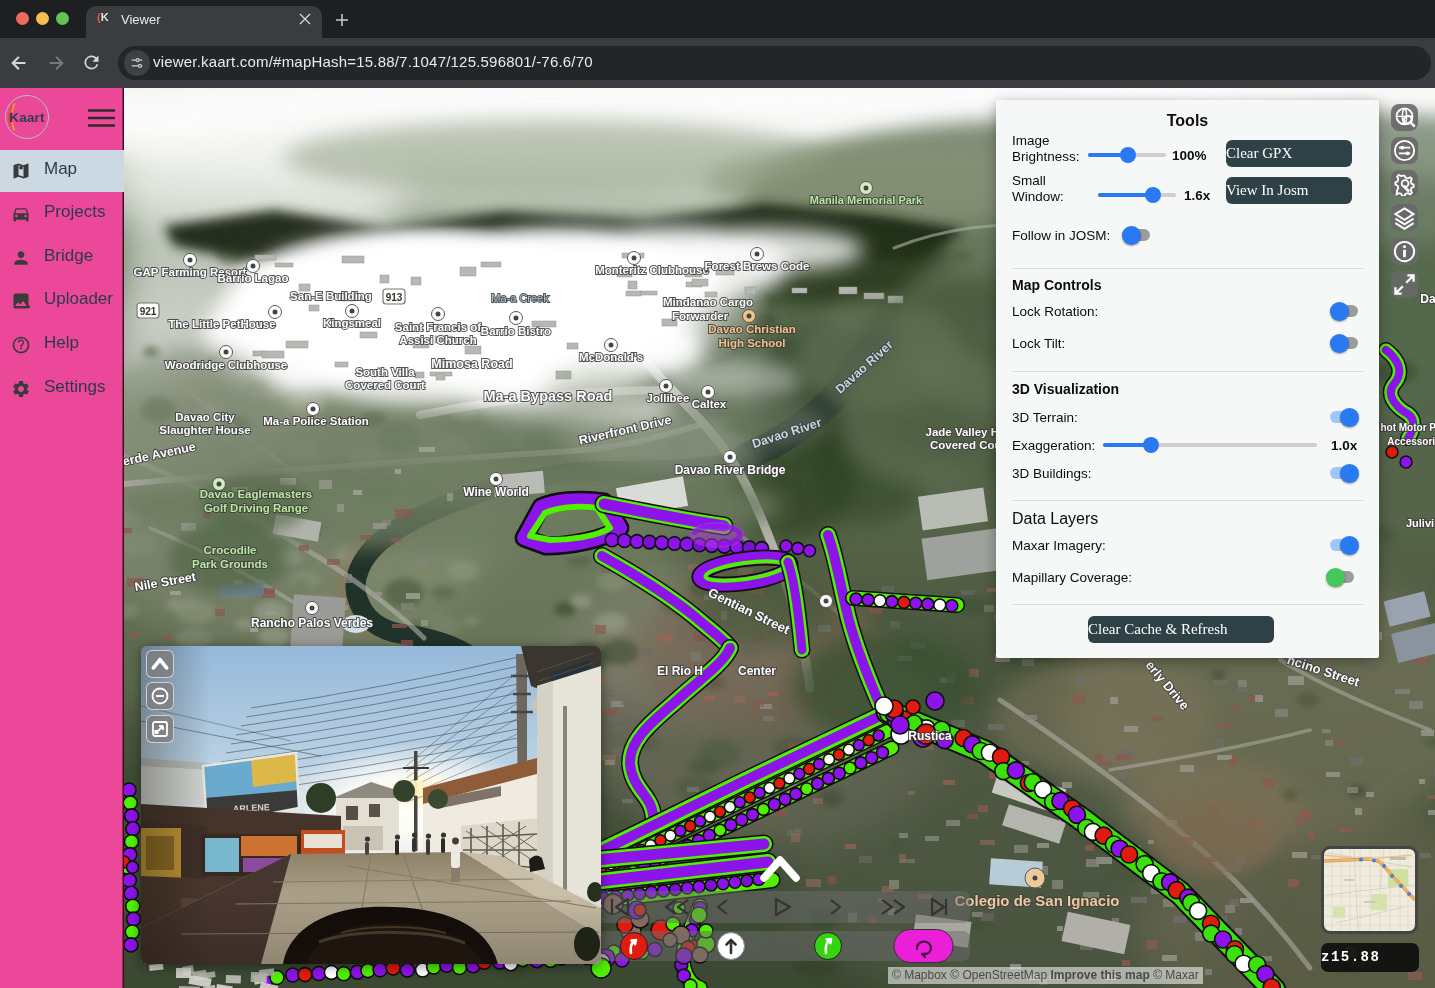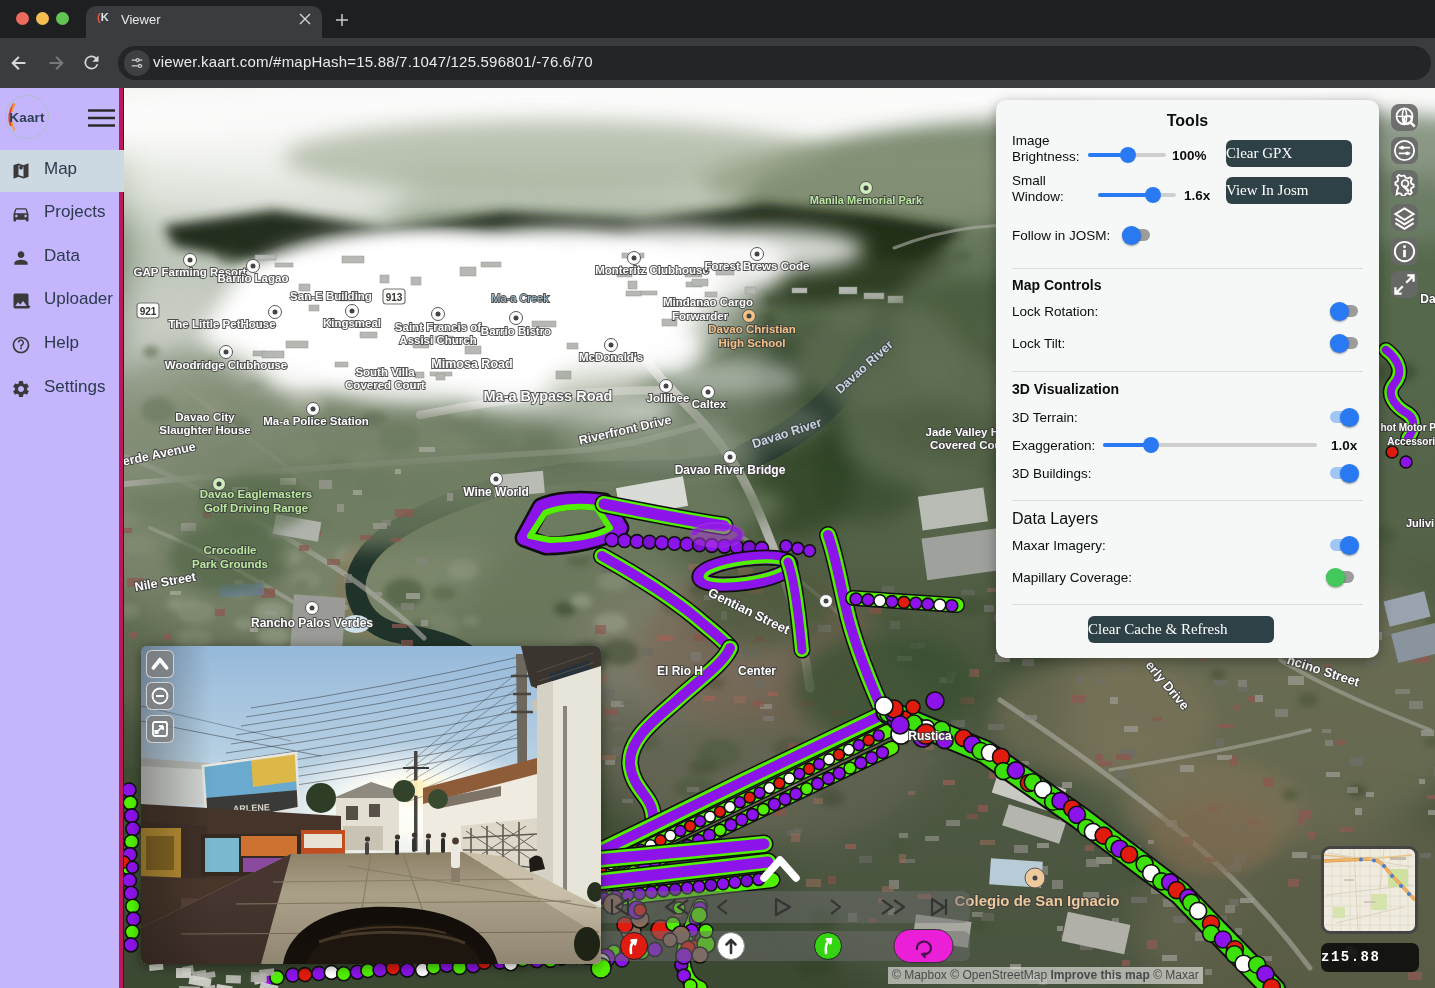--- a/index.html
+++ b/index.html
@@ -1256,21 +1256,21 @@
  <div style="position:absolute;left:118px;top:8px;width:1313px;height:34px;background:#242527;border-radius:17px"></div>
  <div style="position:absolute;left:124px;top:12px;width:26px;height:26px;background:#3e4043;border-radius:50%"></div>
  <svg style="position:absolute;left:130px;top:18px" width="14" height="14" viewBox="0 0 24 24">
       <path d="M3,7h8M15,7h6M3,17h12M19,17h2" stroke="#cfd0d1" stroke-width="2"></path>
       <circle cx="13" cy="7" r="2.6" fill="none" stroke="#cfd0d1" stroke-width="2"></circle>
       <circle cx="17" cy="17" r="2.6" fill="none" stroke="#cfd0d1" stroke-width="2"></circle>
     </svg>
  <div style="position:absolute;left:153px;top:15px;font:15px 'Liberation Sans',sans-serif;color:#e9eaeb;letter-spacing:.2px">viewer.kaart.com/#mapHash=15.88/7.1047/125.596801/-76.6/70</div>
 </div>
 
-<div style="position:absolute;left:0;top:88px;width:123px;height:900px;background:#c4b5fd;border-right:4px solid #be185d">
+<div style="position:absolute;left:0;top:88px;width:123px;height:900px;background:#ec4899;border-right:1px solid #be185d">
     <svg style="position:absolute;left:4px;top:6px" width="46" height="46" viewBox="0 0 46 46">
 <circle cx="23" cy="23" r="21.5" fill="none" stroke="#aebfca" stroke-width="1"></circle>
 <path d="M8.5,34 A21.5,21.5 0 0,1 8.5,12" fill="none" stroke="#e8452f" stroke-width="2.4" transform="rotate(8 23 23)"></path>
 <path d="M10.7,36.5 A21.5,21.5 0 0,1 8,28" fill="none" stroke="#f0a030" stroke-width="1.6"></path>
 <path d="M8,18 A21.5,21.5 0 0,1 10.7,9.5" fill="none" stroke="#f0a030" stroke-width="1.6"></path>
 <text x="23" y="28" font-family="Liberation Sans, sans-serif" font-size="13.5" font-weight="bold" fill="#2d3e50" text-anchor="middle" letter-spacing="0.2">Kaart</text>
 </svg>
     <svg style="position:absolute;left:88px;top:21px" width="27" height="18" viewBox="0 0 27 18">
       <path d="M0,1.5H27M0,9H27M0,16.5H27" stroke="#2b2b2b" stroke-width="2.6"></path>
     </svg>
@@ -1280,21 +1280,21 @@
       <circle cx="12" cy="8" r="2.2"></circle>
     </svg>
     <div style="position:absolute;left:44px;top:71px;font:17px 'Liberation Sans',sans-serif;color:#2b3a4d">Map</div>
     <svg style="position:absolute;left:11px;top:116px" width="20" height="20" viewBox="0 0 24 24" fill="#3a3a3a" fill-rule="evenodd">
       <path d="M18.92,6.01C18.72,5.42 18.16,5 17.5,5h-11C5.84,5 5.29,5.42 5.08,6.01L3,12v8c0,.55.45,1 1,1h1c.55,0 1-.45 1-1v-1h12v1c0,.55.45,1 1,1h1c.55,0 1-.45 1-1v-8l-2.08-5.99zM6.5,16C5.67,16 5,15.33 5,14.5S5.67,13 6.5,13s1.5.67 1.5,1.5S7.33,16 6.5,16zm11,0c-.83,0-1.5-.67-1.5-1.5s.67-1.5 1.5-1.5 1.5.67 1.5,1.5-.67,1.5-1.5,1.5zM5,11l1.5-4.5h11L19,11H5z"></path>
     </svg>
     <div style="position:absolute;left:44px;top:114px;font:17px 'Liberation Sans',sans-serif;color:#2b3a4d">Projects</div>
     <svg style="position:absolute;left:11px;top:160px" width="20" height="20" viewBox="0 0 24 24" fill="#3a3a3a" fill-rule="evenodd">
       <path d="M12,12c2.21,0 4-1.79 4-4s-1.79-4-4-4-4,1.79-4,4 1.79,4 4,4zm0,2c-2.67,0-8,1.34-8,4v2h16v-2c0-2.66-5.33-4-8-4z"></path>
     </svg>
-    <div style="position:absolute;left:44px;top:158px;font:17px 'Liberation Sans',sans-serif;color:#2b3a4d">Data</div>
+    <div style="position:absolute;left:44px;top:158px;font:17px 'Liberation Sans',sans-serif;color:#2b3a4d">Bridge</div>
     <svg style="position:absolute;left:11px;top:203px" width="20" height="20" viewBox="0 0 24 24" fill="#3a3a3a" fill-rule="evenodd">
       <path d="M19,3H5C3.9,3 3,3.9 3,5v14c0,1.1.9,2 2,2h14c1.1,0 2-.9 2-2V5c0-1.1-.9-2-2-2zM8.5,13.5l2.5,3.01L14.5,12l4.5,6H5l3.5-4.5z"></path>
       <path d="M19,16h4M21,14v4" stroke="#3a3a3a" stroke-width="1.8" transform="translate(0,3)"></path>
     </svg>
     <div style="position:absolute;left:44px;top:201px;font:17px 'Liberation Sans',sans-serif;color:#2b3a4d">Uploader</div>
     <svg style="position:absolute;left:11px;top:247px" width="20" height="20" viewBox="0 0 24 24" fill="#3a3a3a" fill-rule="evenodd">
       <path d="M12,2C6.48,2 2,6.48 2,12s4.48,10 10,10 10-4.48 10-10S17.52,2 12,2zm0,18c-4.41,0-8-3.59-8-8s3.59-8 8-8 8,3.59 8,8-3.59,8-8,8zm-1-5h2v2h-2zm1.61-9.96c-2.06-.3-3.88.97-4.43,2.79-.18.58.26,1.17.87,1.17h.2c.41,0 .74-.29.88-.67.32-.89 1.27-1.5 2.3-1.28.95.2 1.65,1.13 1.57,2.1-.1,1.34-1.62,1.63-2.45,2.88-.12.18-.21.35-.29.55-.01.03-.05.11-.06.14-.12.34-.2.75-.2,1.28h2c0-.42.11-.77.28-1.07.02-.03.03-.06.05-.09.08-.14.18-.27.28-.39.96-.91 2.26-1.65 1.99-3.56-.24-1.74-1.61-3.21-3.35-3.47z"></path>
     </svg>
     <div style="position:absolute;left:44px;top:245px;font:17px 'Liberation Sans',sans-serif;color:#2b3a4d">Help</div>
     <svg style="position:absolute;left:11px;top:291px" width="20" height="20" viewBox="0 0 24 24" fill="#3a3a3a" fill-rule="evenodd">
@@ -1324,21 +1324,21 @@
       <circle cx="68" cy="27" r="2" fill="#4a7fd0"></circle>
 <circle cx="77" cy="37" r="2" fill="#4a7fd0"></circle>
       <circle cx="85" cy="45" r="2" fill="#4a7fd0"></circle>
 <rect x="66" y="8" width="16" height="3" fill="#b8b2a2" opacity="0.8"></rect>
 <rect x="20" y="30" width="10" height="2" fill="#c8c2b0" opacity="0.8"></rect>
 <rect x="40" y="52" width="12" height="2" fill="#c8c2b0" opacity="0.8"></rect>
 </svg></div>
 <div style="position:absolute;left:1321px;top:943px;width:98px;height:29px;background:rgba(10,10,10,.87);border-radius:7px;color:#fff;font:bold 14px 'Liberation Mono',monospace;text-align:left;line-height:29px;letter-spacing:1.5px;z-index:25">z15.88</div>
 <div style="position:absolute;left:888px;top:967px;height:17px;background:rgba(255,255,255,.55);font:12px 'Liberation Sans',sans-serif;color:#4a4a4a;padding:0 4px;line-height:17px;z-index:26">© Mapbox © OpenStreetMap <b>Improve this map</b> © Maxar</div>
 
-<div style="position:absolute;left:996px;top:100px;width:383px;height:558px;background:#f6f8f8;border-radius:10px;box-shadow:0 3px 14px rgba(0,0,0,.35);font-family:'Liberation Sans',sans-serif;color:#0c0c0c">
+<div style="position:absolute;left:996px;top:100px;width:383px;height:558px;background:#f6f8f8;border-radius:2px;box-shadow:0 3px 14px rgba(0,0,0,.35);font-family:'Liberation Sans',sans-serif;color:#0c0c0c">
     <div style="position:absolute;left:0;top:12px;width:100%;text-align:center;font-size:16px;font-weight:bold">Tools</div>
     <div style="position:absolute;left:16px;top:33px;font-size:13.5px;line-height:16px">Image<br>Brightness:</div>
     <div style="position:absolute;left:92px;top:53px;width:78px;height:4px;background:#cfcfcf;border-radius:2px"></div>
     <div style="position:absolute;left:92px;top:53px;width:40px;height:4px;background:#2979f2;border-radius:2px"></div>
     <div style="position:absolute;left:124px;top:47px;width:16px;height:16px;background:#2979f2;border-radius:50%"></div>
     <div style="position:absolute;left:176px;top:48px;font-size:13.5px;font-weight:bold">100%</div>
     <div class="dbtn" style="left:230px;top:40px;width:126px;height:27px;line-height:27px">Clear GPX</div>
     <div style="position:absolute;left:16px;top:73px;font-size:13.5px;line-height:16px">Small<br>Window:</div>
     <div style="position:absolute;left:102px;top:93px;width:78px;height:4px;background:#cfcfcf;border-radius:2px"></div>
     <div style="position:absolute;left:102px;top:93px;width:55px;height:4px;background:#2979f2;border-radius:2px"></div>

